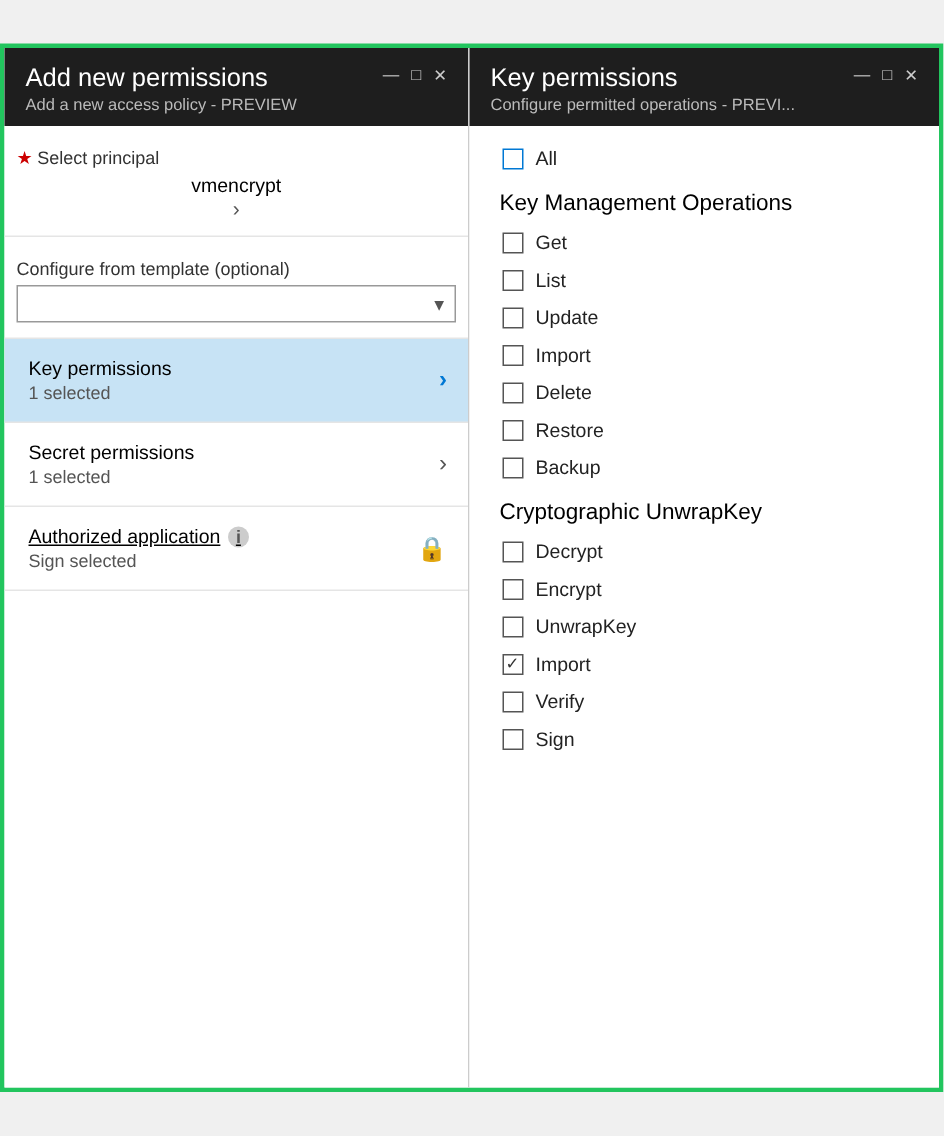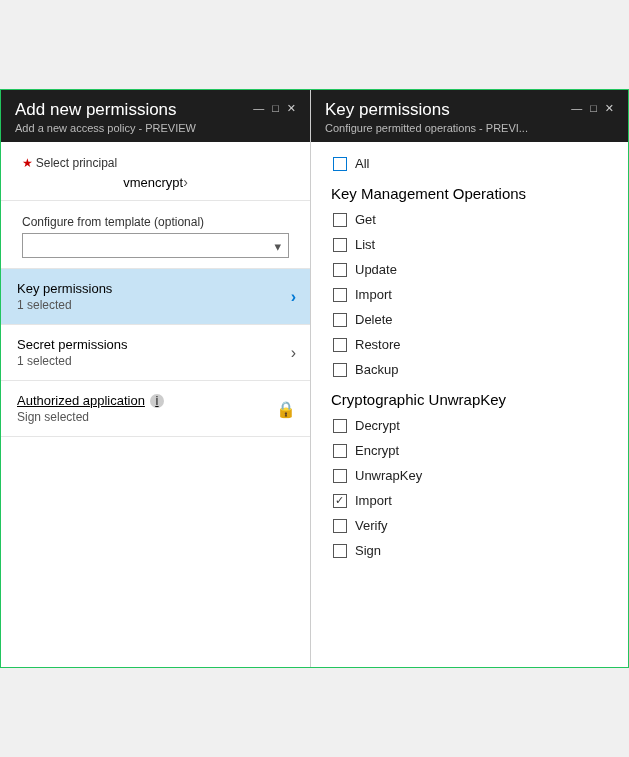--- a/index.html
+++ b/index.html
@@ -10,22 +10,22 @@
       display: flex;
       justify-content: center;
       align-items: center;
       width: 629px;
       height: 757px;
       overflow: hidden;
     }
     .container {
       display: flex;
       width: 629px;
-      height: 579px;
-      border: 1px solid #22c55e;
+      height: 699px;
+      border: 3px solid #22c55e;
     }
     
     .left-panel {
       width: 310px;
       background: #fff;
       display: flex;
       flex-direction: column;
       border-right: 1px solid #ccc;
     }
     .panel-header {
@@ -56,38 +56,39 @@
     }
     .win-controls span {
       cursor: pointer;
     }
     .panel-body {
       flex: 1;
       padding: 0;
       overflow-y: auto;
     }
     .field-section {
-      padding: 14px 21px 10px;
+      padding: 14px 8px 10px;
       border-bottom: 1px solid #e5e5e5;
     }
     .field-label {
       font-size: 12px;
       color: #333;
       margin-bottom: 4px;
     }
     .required-star {
       color: #c00;
       margin-right: 3px;
     }
     .field-value {
       font-size: 13px;
       color: #000;
       display: flex;
       align-items: center;
-      justify-content: center;
+      justify-content: flex-start;
+      flex-direction: column;
     }
     .chevron-right {
       font-size: 14px;
       color: #555;
     }
     .template-select {
       width: 100%;
       padding: 4px 8px;
       border: 1px solid #999;
       background: #fff;

